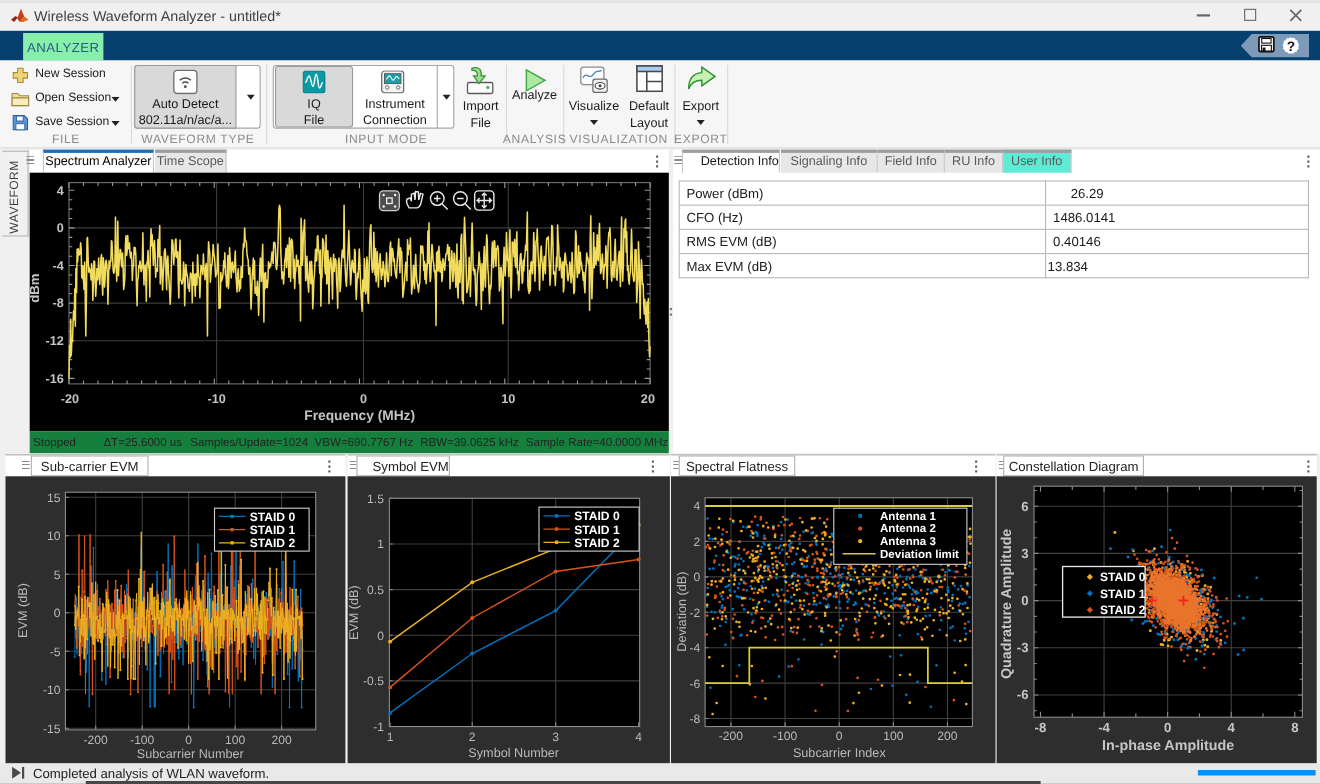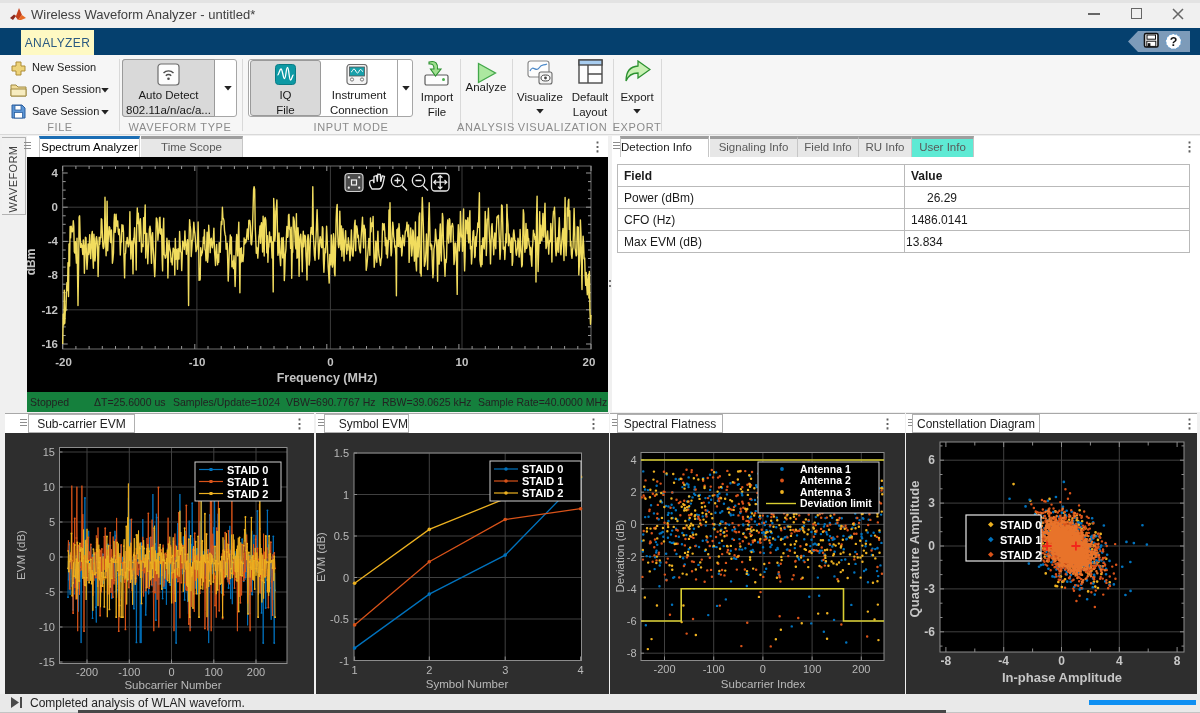--- a/index.html
+++ b/index.html
@@ -22,21 +22,21 @@
   <polygon points="12,8 16,11 11,13 8,13" fill="#e86a24"></polygon>
 </svg>
 <div class="abs" style="left:31px;top:7px;font-size:13px;color:#404040">Wireless Waveform Analyzer - untitled*</div>
 <div class="abs" style="left:1088px;top:13px;width:12px;height:1.6px;background:#666"></div>
 <div class="abs" style="left:1131px;top:8px;width:11px;height:11px;border:1.4px solid #666"></div>
 <svg class="abs" style="left:1172px;top:8px" width="12" height="12" viewBox="0 0 12 12">
     <path d="M1 1L11 11M11 1L1 11" stroke="#666" stroke-width="1.5"></path>
   </svg>
 
 <div class="abs" style="left:0;top:28px;width:1200px;height:27px;background:#05406e"></div>
-<div class="abs" style="left:21px;top:30px;width:73px;height:25px;background:#fef9c3;color:#2b5a82;font-size:12px;letter-spacing:.4px;text-align:center;line-height:26px">ANALYZER</div>
+<div class="abs" style="left:21px;top:30px;width:73px;height:25px;background:#86efac;color:#2b5a82;font-size:12px;letter-spacing:.4px;text-align:center;line-height:26px">ANALYZER</div>
 <svg class="abs" style="left:1124px;top:30px" width="70" height="23" viewBox="0 0 70 23">
   <polygon points="14,1 66,1 66,22 14,22 4,11.5" fill="#7d9bb9"></polygon>
   <rect x="20.5" y="3.5" width="13.5" height="13.5" rx="1.5" fill="#fff" stroke="#111" stroke-width="1.6"></rect>
   <rect x="23" y="5" width="8.5" height="4.2" fill="#fff" stroke="#111" stroke-width="1"></rect>
   <rect x="22.8" y="11.2" width="9" height="5.2" fill="#fff" stroke="#111" stroke-width="1"></rect>
   <rect x="23.8" y="13.2" width="2.6" height="3.2" fill="#111"></rect>
   <circle cx="49.5" cy="11.5" r="7.6" fill="#fff" stroke="#5a9bd5" stroke-width="1" stroke-dasharray="2 1.6"></circle>
   <text x="49.5" y="16" font-size="12.5" font-weight="bold" fill="#111" text-anchor="middle" font-family="Liberation Sans">?</text>
 </svg>
 
@@ -147,21 +147,21 @@
 <svg class="abs" style="left:633px;top:109px" width="8" height="5" viewBox="0 0 9 6">
     <polygon points="0,0 9,0 4.5,5.5" fill="#222"></polygon>
   </svg>
 
 <div class="abs" style="left:2px;top:137px;width:24px;height:78px;background:#f1f1f1;border:1px solid #b3b3b3;border-left:none"></div>
 <div class="abs" style="left:-26px;top:172px;width:80px;height:14px;text-align:center;font-size:11px;color:#3d3d3d;letter-spacing:.4px;transform:rotate(-90deg)">WAVEFORM</div>
 
 <div class="tabrow" style="left:27px;top:136px;width:581px;height:21px"></div>
 <div class="grip" style="left:24px;top:142px"></div>
 <div class="abs" style="left:39px;top:136px;width:101px;height:21px;background:#fff;border-top:3px solid #1a6db4;border-left:1px solid #c6c6c6;border-right:1px solid #c6c6c6;font-size:11.5px;color:#000;text-align:center;line-height:17px;white-space:nowrap">Spectrum Analyzer</div>
-<div class="abs" style="left:141px;top:136px;width:102px;height:21px;background:#e7e7e7;border-top:3px solid #9e9e9e;border-right:1px solid #c6c6c6;font-size:11.5px;color:#5a5a5a;text-align:center;line-height:17px">Time Scope</div>
+<div class="abs" style="left:141px;top:136px;width:65px;height:21px;background:#e7e7e7;border-top:3px solid #9e9e9e;border-right:1px solid #c6c6c6;font-size:11.5px;color:#5a5a5a;text-align:center;line-height:17px">Time Scope</div>
 <div class="dots3" style="left:591px;top:139px">⋮</div>
 
 <div class="abs" style="left:27px;top:157px;width:581px;height:235px;background:#000"></div>
 <svg class="abs" style="left:27px;top:156px" width="581" height="236" viewBox="0 0 581 236" font-family="Liberation Sans">
   <g stroke="#3d3d3d" stroke-width="1">
     <path d="M35.7 51.2H564M35.7 85.4H564M35.7 119.6H564M35.7 153.8H564"></path>
     <path d="M169.9 10V193M303.4 10V193M435 10V193"></path>
   </g>
   <rect x="35.7" y="10" width="528.3" height="183" fill="none" stroke="#6f6f6f" stroke-width="1"></rect>
   <g stroke="#9a9a9a" stroke-width="1">
@@ -218,40 +218,40 @@
   <span class="abs" style="left:355px;top:4px;white-space:nowrap">RBW=39.0625 kHz</span>
   <span class="abs" style="left:451px;top:4px;white-space:nowrap">Sample Rate=40.0000 MHz</span>
 </div>
 
 <div class="abs" style="left:609px;top:280px;width:2px;height:2px;background:#777"></div>
 <div class="abs" style="left:609px;top:285px;width:2px;height:2px;background:#777"></div>
 
 <div class="abs" style="left:612px;top:157px;width:588px;height:255px;background:#fff"></div>
 <div class="tabrow" style="left:612px;top:136px;width:588px;height:21px"></div>
 <div class="grip" style="left:613px;top:142px"></div>
-<div class="abs" style="left:620px;top:136px;width:89px;height:21px;background:#fff;border-top:3px solid #9e9e9e;border-left:1px solid #c6c6c6;border-right:1px solid #c6c6c6;font-size:11.5px;color:#1a1a1a;text-align:left;line-height:17px">Detection Info</div>
+<div class="abs" style="left:620px;top:136px;width:89px;height:21px;background:#fff;border-top:3px solid #9e9e9e;border-left:1px solid #c6c6c6;border-right:1px solid #c6c6c6;font-size:11.5px;color:#1a1a1a;text-align:right;line-height:17px">Detection Info</div>
 <div class="abs" style="left:710px;top:136px;width:88px;height:21px;background:#e7e7e7;border-top:3px solid #9e9e9e;border-right:1px solid #c6c6c6;font-size:11.5px;color:#5a5a5a;text-align:center;line-height:17px">Signaling Info</div>
 <div class="abs" style="left:798px;top:136px;width:61px;height:21px;background:#e7e7e7;border-top:3px solid #9e9e9e;border-right:1px solid #c6c6c6;font-size:11.5px;color:#5a5a5a;text-align:center;line-height:17px">Field Info</div>
 <div class="abs" style="left:859px;top:136px;width:53px;height:21px;background:#e7e7e7;border-top:3px solid #9e9e9e;border-right:1px solid #c6c6c6;font-size:11.5px;color:#5a5a5a;text-align:center;line-height:17px">RU Info</div>
 <div class="abs" style="left:912px;top:136px;width:62px;height:21px;background:#5eead4;border-top:3px solid #9e9e9e;border-right:1px solid #c6c6c6;font-size:11.5px;color:#5a5a5a;text-align:center;line-height:17px">User Info</div>
 <div class="dots3" style="left:1183px;top:139px">⋮</div>
 
 <table style="position:absolute;left:617px;top:164px;width:573px;border-collapse:collapse;font-size:12px;color:#1a1a1a;background:#fff;border:1.5px solid #9c9c9c">
   <tbody>
-      <tr style="height:22px">
-        <td style="border:1px solid #b9b9b9;padding-left:6px;font-weight:bold">Field</td>
-        <td style="border:1px solid #b9b9b9;padding-left:6px;font-weight:bold;width:285px">Value</td>
-      </tr>
   <tr style="height:22px">
         <td style="border:1px solid #b9b9b9;padding-left:6px">Power (dBm)</td>
         <td style="border:1px solid #b9b9b9;padding-left:22px">26.29</td>
       </tr>
   <tr style="height:22px">
         <td style="border:1px solid #b9b9b9;padding-left:6px">CFO (Hz)</td>
         <td style="border:1px solid #b9b9b9;padding-left:6px">1486.0141</td>
+      </tr>
+  <tr style="height:22px">
+        <td style="border:1px solid #b9b9b9;padding-left:6px">RMS EVM (dB)</td>
+        <td style="border:1px solid #b9b9b9;padding-left:6px">0.40146</td>
       </tr>
   <tr style="height:22px">
         <td style="border:1px solid #b9b9b9;padding-left:6px">Max EVM (dB)</td>
         <td style="border:1px solid #b9b9b9;padding-left:1px">13.834</td>
       </tr>
 </tbody>
   </table>
 
 <div class="tabrow" style="left:5px;top:413px;width:309px;height:20px;border-top:1px solid #a8a8a8"></div>
 <div class="grip" style="left:20px;top:419px"></div>

